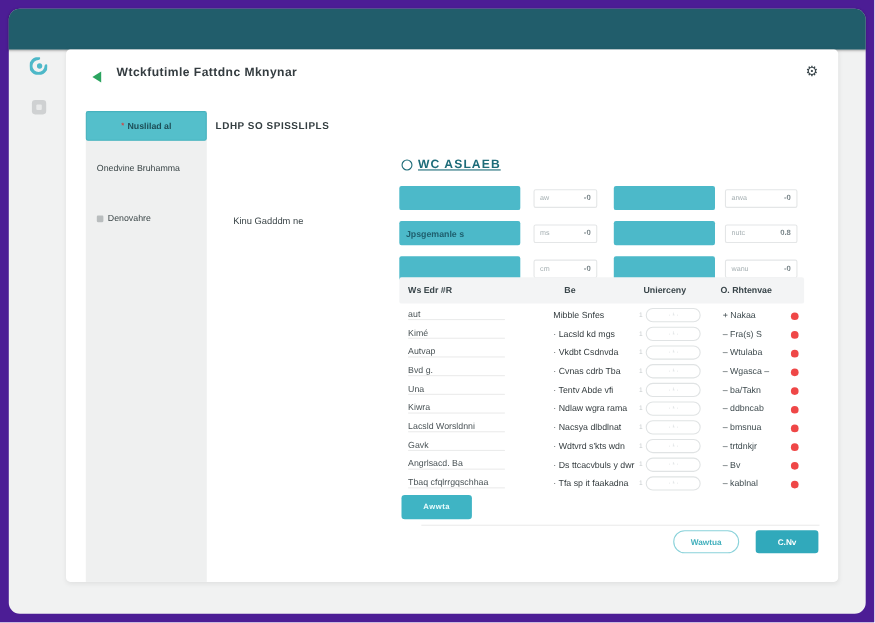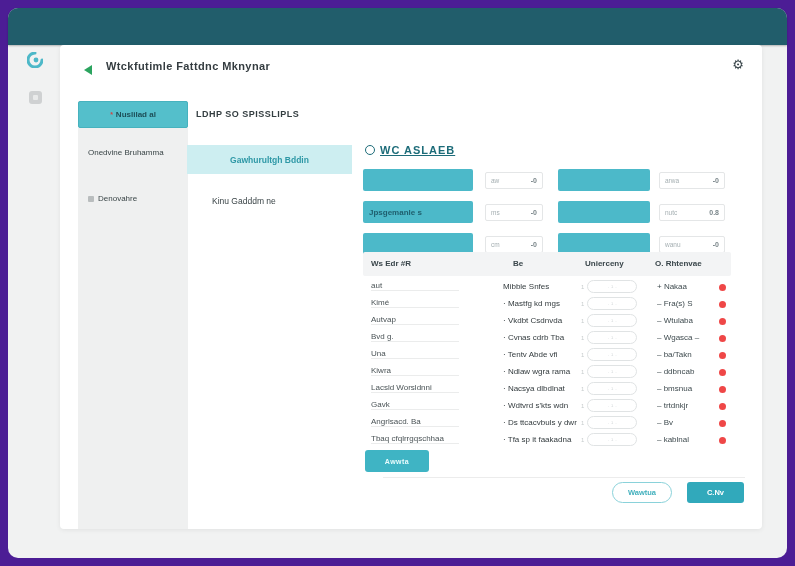--- a/index.html
+++ b/index.html
@@ -73,23 +73,20 @@
       <div class="side-item" style="top:47px;">
         <span>Onedvine Bruhamma</span>
       </div>
       <div class="side-item" style="top:93px;">
         <span class="side-sq"></span>
         <span>Denovahre</span>
       </div>
     </div>
 
     <div class="subnav-heading">LDHP SO SPISSLIPLS</div>
-    <div class="subnav-active">
-      <span>Gawhurultgh Bddin</span>
-    </div>
     <div class="subnav-item">
       <span>Kinu Gadddm ne</span>
     </div>
 
     <div class="form">
       <div class="section-title">
         <span class="ring"></span>
         <span>WC ASLAEB</span>
       </div>
 
@@ -153,21 +150,21 @@
             <span class="c2">Mibble Snfes</span>
             <span class="c3">
               <i class="qp">1</i>
               <input class="qty" placeholder="· ¹ ·" style="">
             </span>
             <span class="c4">+ Nakaa</span>
             <span class="del"></span>
           </div>
           <div class="trow">
             <span class="c1">Kimé</span>
-            <span class="c2">· Mastfg kd mgs</span>
+            <span class="c2">· Lacsld kd mgs</span>
             <span class="c3">
               <i class="qp">1</i>
               <input class="qty" placeholder="· ¹ ·" style="">
             </span>
             <span class="c4">– Fra(s) S</span>
             <span class="del"></span>
           </div>
           <div class="trow">
             <span class="c1">Autvap</span>
             <span class="c2">· Vkdbt Csdnvda</span>

